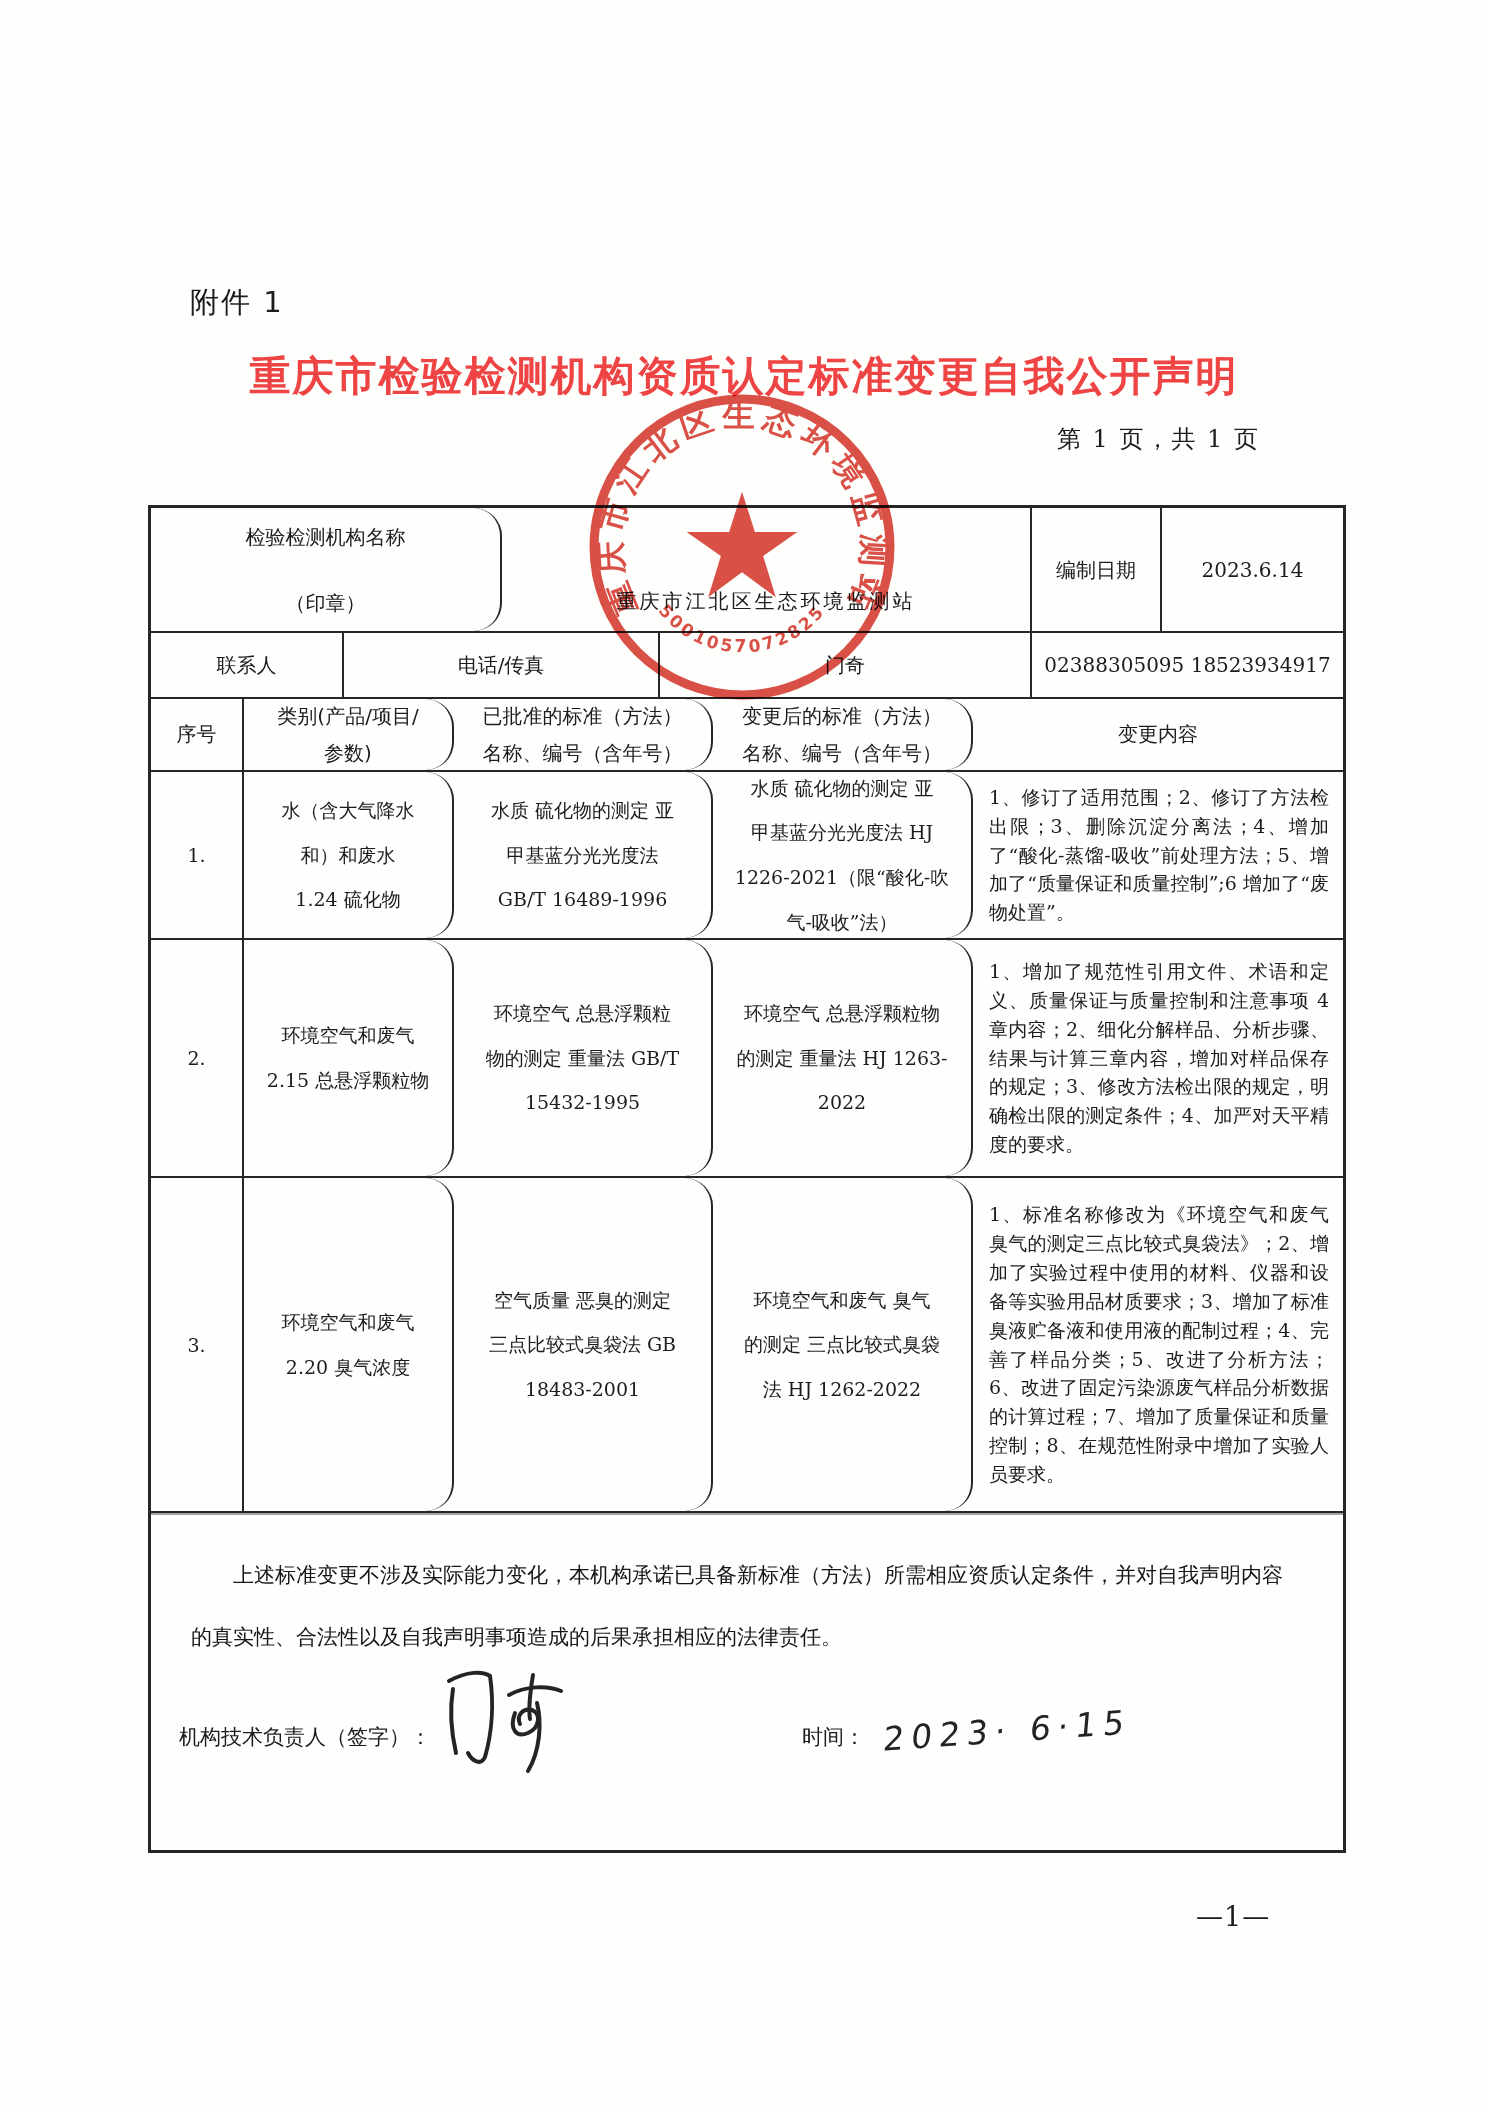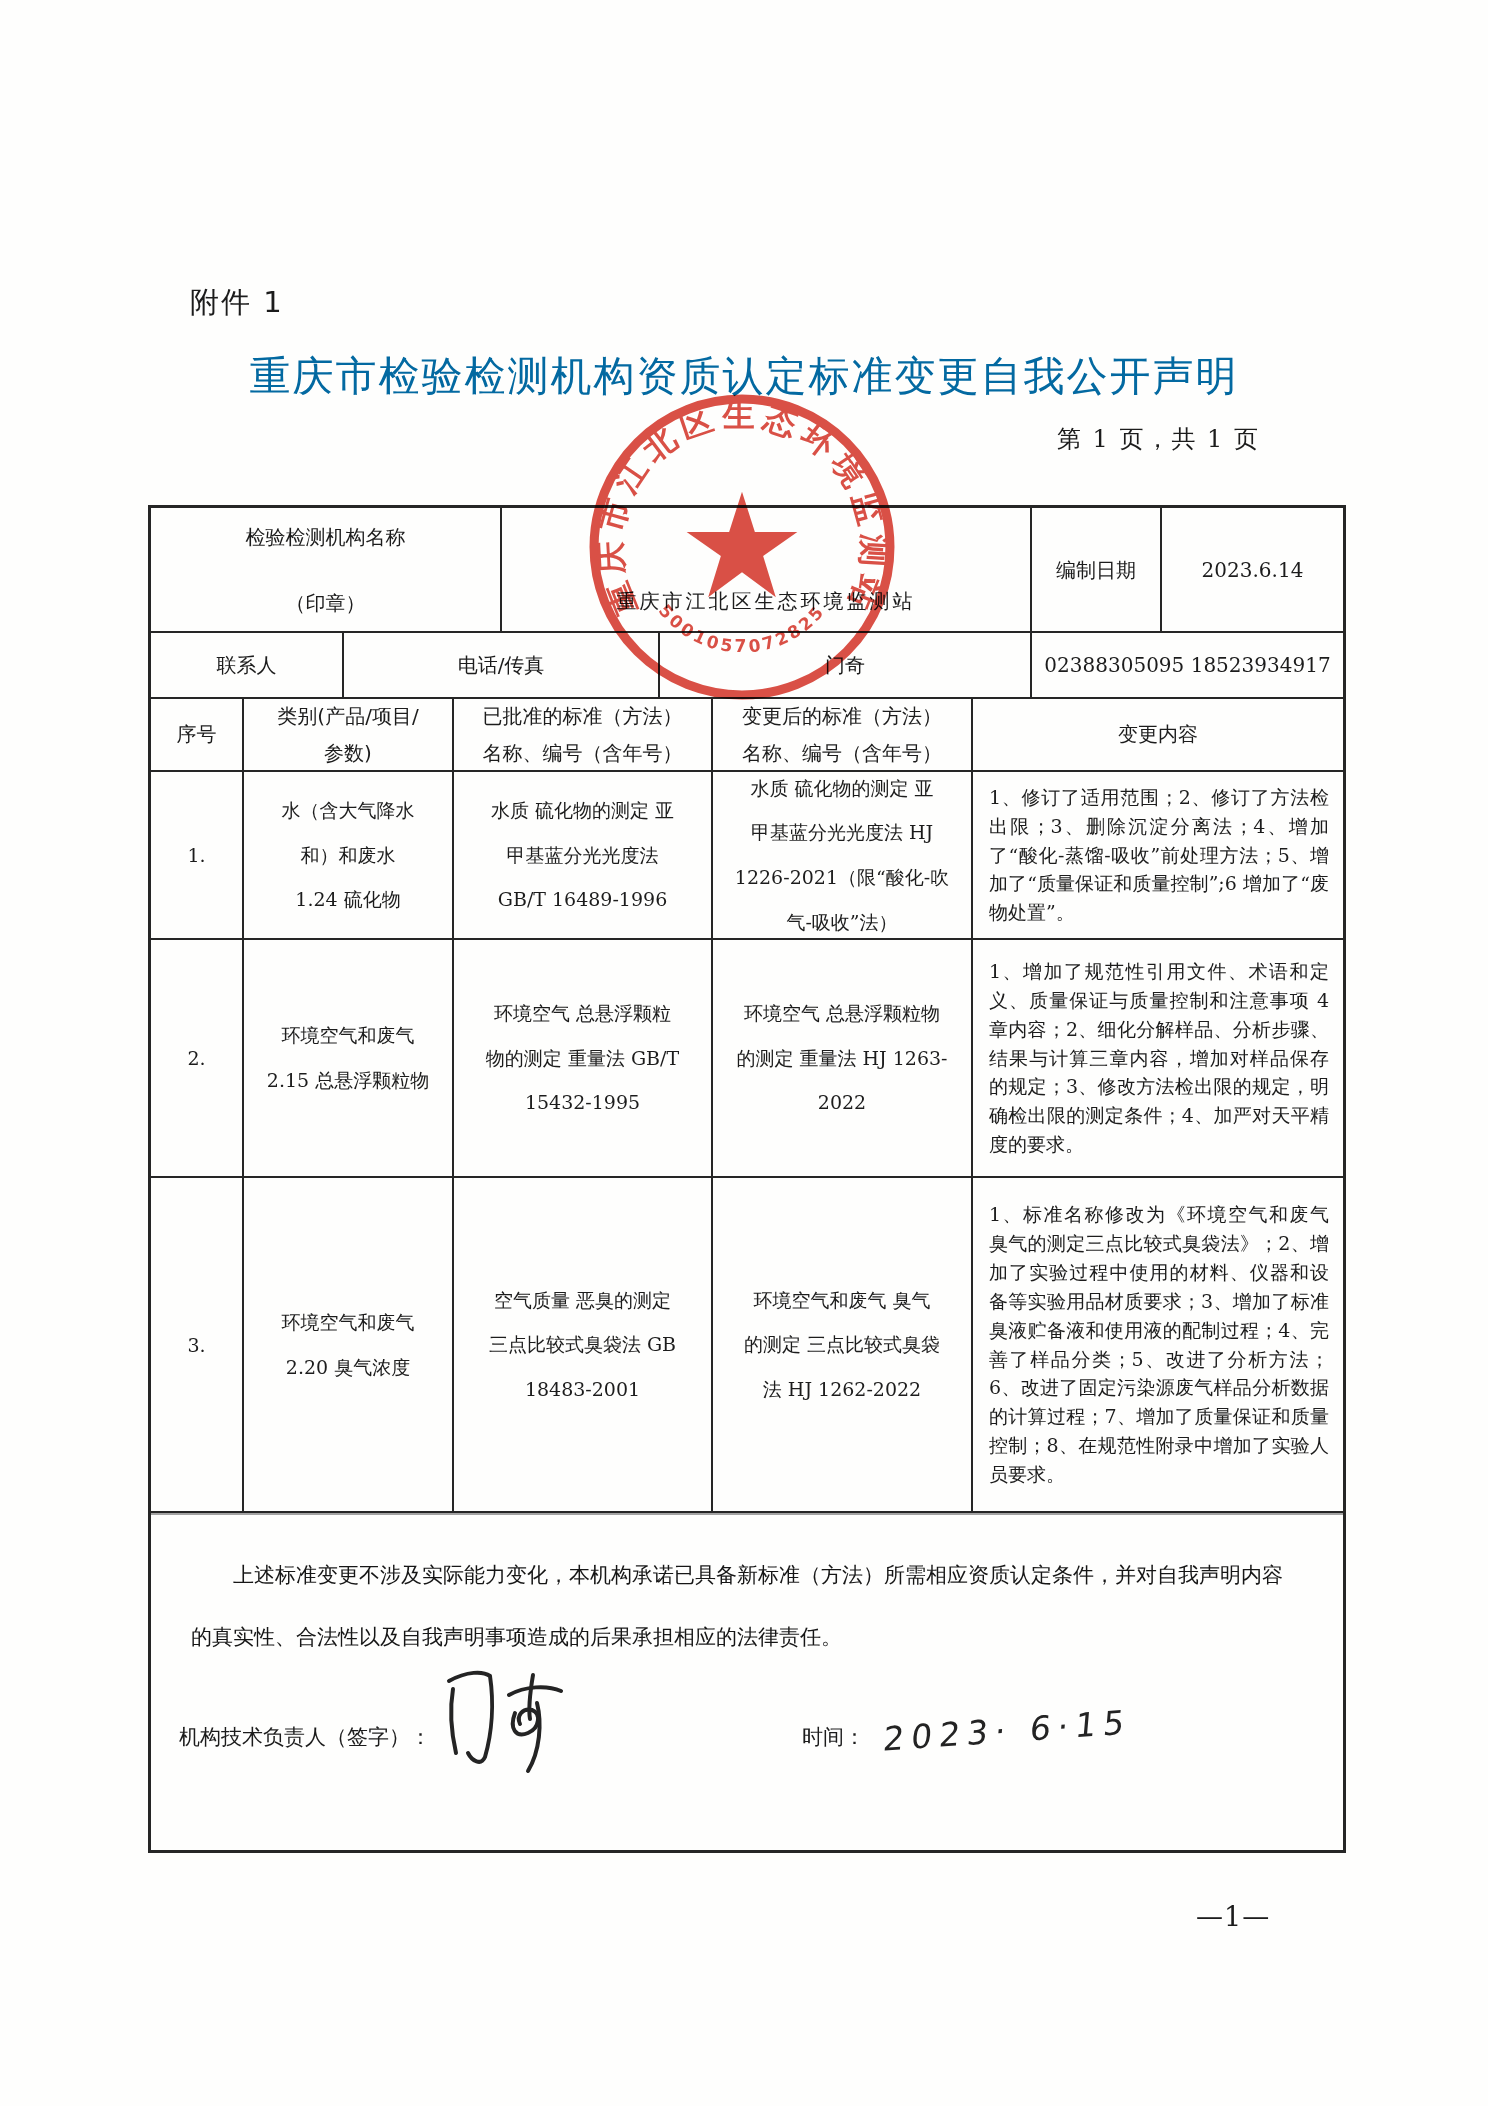--- a/index.html
+++ b/index.html
@@ -13,23 +13,23 @@
   }
   .attachment{
     position:absolute;left:190px;top:283px;
     font-family:"DejaVu Sans", sans-serif;
     font-size:29px;letter-spacing:2px;
   }
   .doc-title{
     position:absolute;left:0;top:349px;width:100%;
     text-align:center;
     font-family:"DejaVu Serif", serif;
-    font-weight:normal;
+    font-weight:bold;
     font-size:41px;letter-spacing:2px;
-    color:#0369a1;
+    color:#ef4444;
   }
   .page-indicator{
     position:absolute;top:423px;right:228px;
     font-size:24px;letter-spacing:2px;
   }
   
   .doc-table{
     position:absolute;left:148px;top:505px;width:1198px;
     border:3px solid #262626;
     box-sizing:border-box;
@@ -37,21 +37,21 @@
   }
   .row{display:flex;border-bottom:2px solid #262626;box-sizing:border-box;}
   .row:last-child{border-bottom:none;}
   .cell{
     display:flex;align-items:center;justify-content:center;
     text-align:center;box-sizing:border-box;
     border-right:2px solid #262626;
     padding:2px 6px;
   }
   .cell:last-child{border-right:none;}
-  .pre{white-space:pre-line;}
+  .pre{white-space:pre-line;border-radius:28px;}
   .h-a{height:125px}.h-b{height:66px}.h-c{height:73px}
   .h-d{height:168px}.h-e{height:238px}.h-f{height:335px}
   .w-a1{width:351px}.w-a2{width:530px}.w-a3{width:130px}.w-a4{flex:1}
   .w-b1{width:193px}.w-b2{width:372px}.w-b3{width:316px}.w-b4{flex:1}
   .w-1{width:93px}.w-2{width:210px}.w-3{width:259px}.w-4{width:260px}.w-5{flex:1}
   .lbl{font-family:"DejaVu Sans", sans-serif;font-size:20px;line-height:1.7;}
   .val{font-family:"DejaVu Serif", serif;font-size:20px;}
   .org-label{line-height:3.3;}
   .org-value{align-items:flex-end;padding-bottom:16px;letter-spacing:3px;}
   .hdr{font-family:"DejaVu Sans", sans-serif;font-size:20px;line-height:1.85;}

